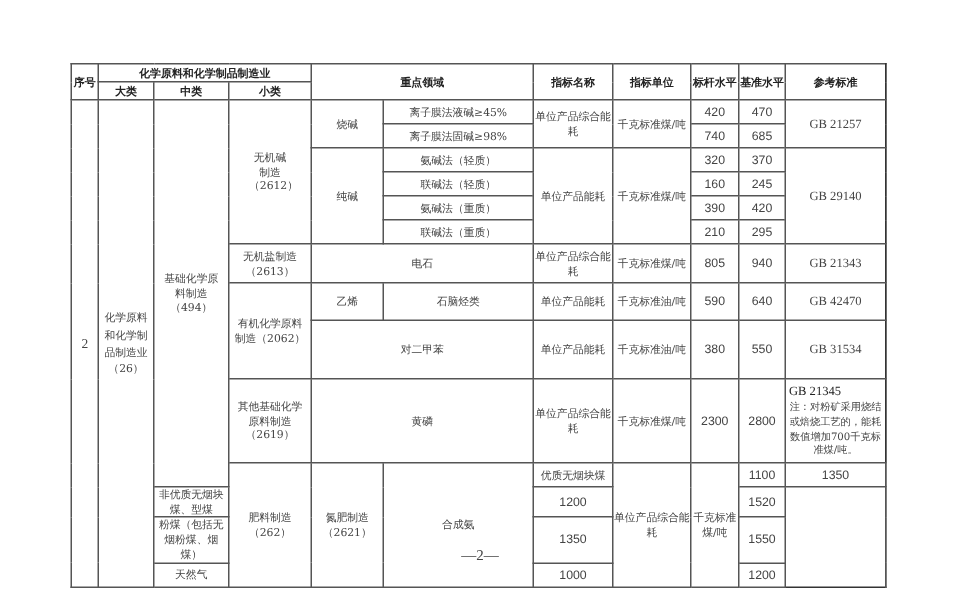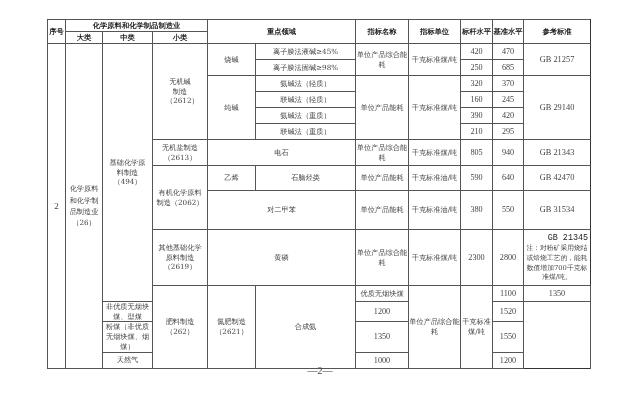--- a/index.html
+++ b/index.html
@@ -1,32 +1,32 @@
 <!DOCTYPE html>
 <html><head>
 <meta charset="utf-8">
 <style>
   html, body { margin: 0; padding: 0; background: #ffffff; }
   body { width: 640px; height: 405px; position: relative; overflow: hidden;
          font-family: "DejaVu Serif", "Liberation Serif", serif; color: #333; }
   table.main {
-    position: absolute; left: 47px; top: 19px; width: 543px;
+    position: absolute; left: 47px; top: 42px; width: 543px;
     border-collapse: collapse; table-layout: fixed;
     font-size: 7.2px; line-height: 1.35;
   }
   table.main td, table.main th {
     border: 1px solid #555; padding: 0; text-align: center; vertical-align: middle;
     overflow: hidden; color: #444; font-weight: normal;
   }
   table.main th { font-weight: bold; color: #222; font-family: "DejaVu Sans", "Liberation Sans", sans-serif; font-size: 7.3px; }
   table.main { border: 1.5px solid #333; }
-  .num { font-family: Liberation Serif, serif; font-size: 8.2px; color: #222; margin-left: 36px; }
+  .num { font-family: Liberation Sans, sans-serif; font-size: 8.2px; color: #222; margin-left: 36px; }
   .gb { font-family: "Liberation Serif", "DejaVu Serif", serif; font-size: 8.4px; color: #222; }
   .note { font-size: 6.8px; line-height: 1.45; text-align: left; padding: 0 2px !important; }
-  .note .gb { display:block; text-align:right;font-family:Liberation Mono, monospace; }
+  .note .gb { display:block; text-align:left; }
   .seq { font-family: "Liberation Serif", serif; font-size: 9px; color: #222; }
   .page-no {
     position: absolute; left: 0; width: 640px; top: 365px; text-align: center;
     font-family: "Liberation Serif", serif; font-size: 10px; color: #444;
   }
   .vtext { line-height: 1.55; }
 </style>
 </head>
 <body>
 
@@ -69,21 +69,21 @@
     <td rowspan="2">烧碱</td>
     <td>离子膜法液碱≥45%</td>
     <td rowspan="2">单位产品综合能耗</td>
     <td rowspan="2">千克标准煤/吨</td>
     <td class="num">420</td>
     <td class="num">470</td>
     <td rowspan="2" class="gb">GB 21257</td>
   </tr>
   <tr style="height:16px">
     <td>离子膜法固碱≥98%</td>
-    <td class="num">250</td>
+    <td class="num">740</td>
     <td class="num">685</td>
   </tr>
 
   <tr style="height:16px">
     <td rowspan="4">纯碱</td>
     <td>氨碱法（轻质）</td>
     <td rowspan="4">单位产品能耗</td>
     <td rowspan="4">千克标准煤/吨</td>
     <td class="num">320</td>
     <td class="num">370</td>
@@ -158,21 +158,21 @@
     <td class="num">1100</td>
     <td class="num">1350</td>
     <td rowspan="4" class="gb">GB 21344</td>
   </tr>
   <tr style="height:16px">
     <td>非优质无烟块煤、型煤</td>
     <td class="num">1200</td>
     <td class="num">1520</td>
   </tr>
   <tr style="height:16px">
-    <td>粉煤（非优质无烟块煤、烟煤）</td>
+    <td>粉煤（包括无烟粉煤、烟煤）</td>
     <td class="num">1350</td>
     <td class="num">1550</td>
   </tr>
   <tr style="height:16px">
     <td>天然气</td>
     <td class="num">1000</td>
     <td class="num">1200</td>
   </tr>
 </tbody>
   </table>

